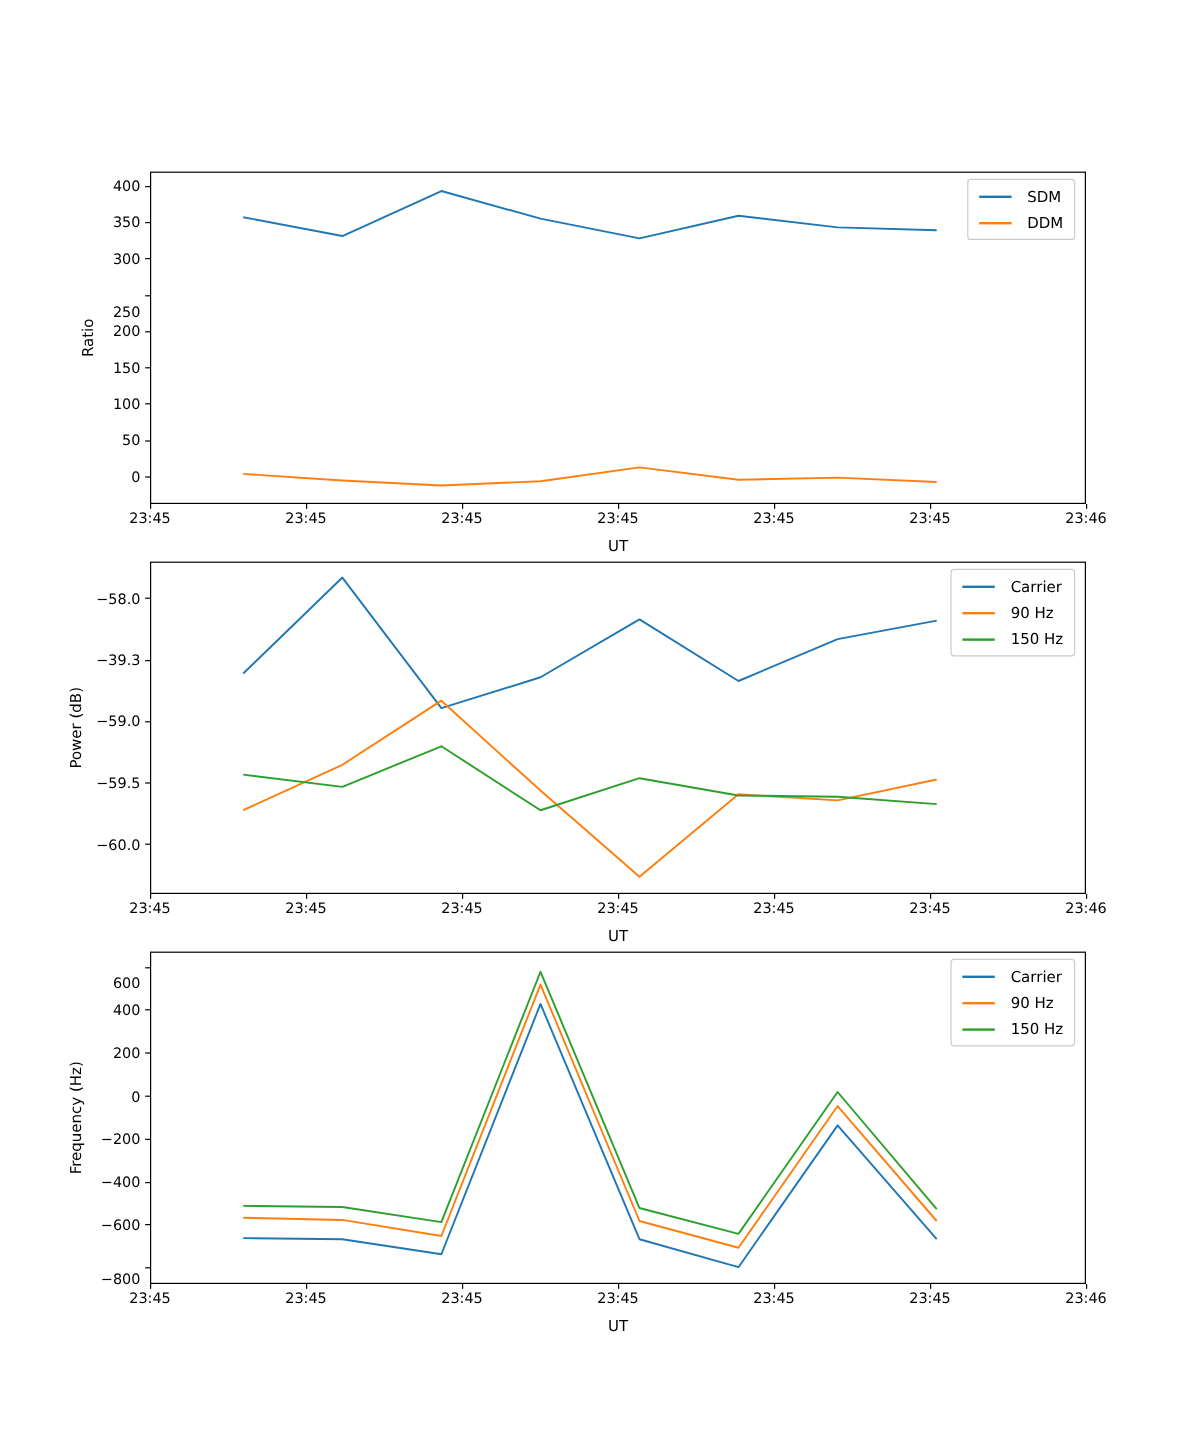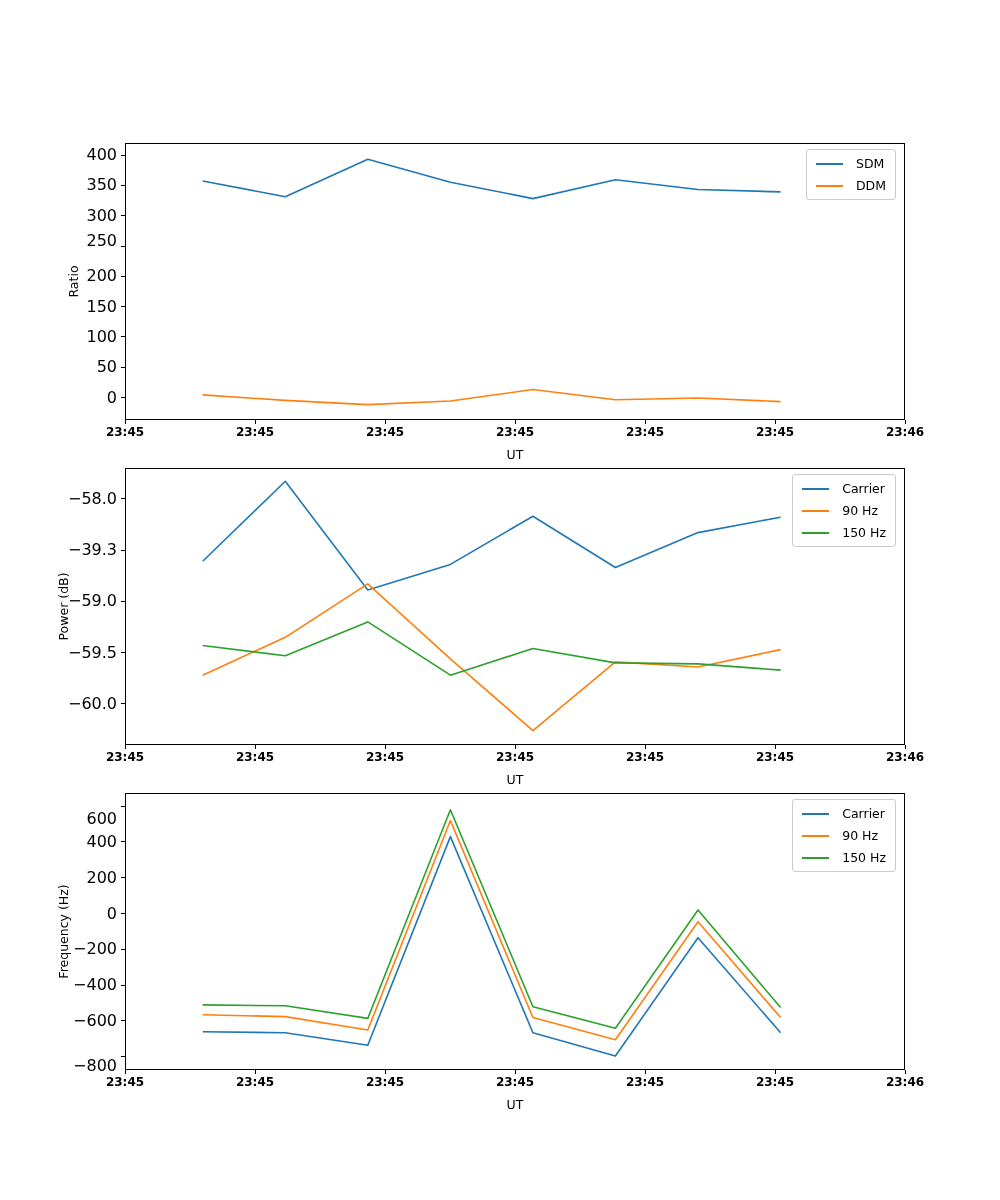--- a/index.html
+++ b/index.html
@@ -5,22 +5,22 @@
   html,body{margin:0;padding:0;background:#fff;}
   body{font-family:"DejaVu Sans","Liberation Sans",sans-serif;color:#000;}
   #figure{position:relative;width:1000px;height:1200px;background:#fff;overflow:hidden;}
   .figure-title{position:absolute;left:125px;width:780px;top:114px;text-align:center;font-size:15px;line-height:18px;}
   .subplot{position:absolute;left:0;width:1000px;height:277px;}
   #sp0{top:143px}#sp1{top:468px}#sp2{top:793px}
   .plot-area{position:absolute;left:125px;top:0;width:780px;height:277px;border:1px solid #000;box-sizing:border-box;background:#fff;}
   .plot-svg{position:absolute;left:0;top:0;width:778px;height:275px;}
   .x-tick{position:absolute;width:1px;height:4px;background:#000;top:277px;}
   .y-tick{position:absolute;width:4px;height:1px;background:#000;left:121px;}
-  .x-tick-label{position:absolute;top:282px;width:60px;text-align:center;font-size:12px;line-height:15px;font-weight:bold;}
-  .y-tick-label{position:absolute;left:50px;width:67px;text-align:right;font-size:16px;height:16px;line-height:16px;}
+  .x-tick-label{position:absolute;top:282px;width:60px;text-align:center;font-size:12px;line-height:15px;}
+  .y-tick-label{position:absolute;left:50px;width:67px;text-align:right;font-size:12px;height:16px;line-height:16px;}
   .x-axis-label{position:absolute;left:125px;width:780px;top:304px;text-align:center;font-size:12.5px;line-height:15px;}
   .y-axis-label{position:absolute;top:0;height:277px;width:20px;display:flex;align-items:center;justify-content:center;}
   .y-axis-label span{transform:rotate(-90deg);white-space:nowrap;font-size:12.5px;}
   #sp0 .y-axis-label{left:63px}
   #sp1 .y-axis-label{left:53px}
   #sp2 .y-axis-label{left:53px}
   .legend{position:absolute;top:5px;right:8px;background:rgba(255,255,255,0.8);border:1px solid #ccc;border-radius:3px;padding:5px 9px;display:flex;flex-direction:column;gap:5px;}
   .legend-row{display:flex;align-items:center;gap:13px;height:17px;}
   .legend-swatch{display:inline-block;width:27px;height:2px;flex:0 0 27px;}
   .legend-label{font-size:12.5px;white-space:nowrap;}
@@ -69,21 +69,21 @@
       <div class="y-tick-label" style="top: 246.573px;">0</div>
       <div class="y-tick" style="top: 223.767px;"></div>
       <div class="y-tick-label" style="top: 216.267px;">50</div>
       <div class="y-tick" style="top: 193.461px;"></div>
       <div class="y-tick-label" style="top: 185.961px;">100</div>
       <div class="y-tick" style="top: 163.154px;"></div>
       <div class="y-tick-label" style="top: 155.654px;">150</div>
       <div class="y-tick" style="top: 132.848px;"></div>
       <div class="y-tick-label" style="top: 125.348px;">200</div>
       <div class="y-tick" style="top: 102.542px;"></div>
-      <div class="y-tick-label" style="top: 90px;">250</div>
+      <div class="y-tick-label" style="top: 109px;">250</div>
       <div class="y-tick" style="top: 72.2352px;"></div>
       <div class="y-tick-label" style="top: 64.7352px;">300</div>
       <div class="y-tick" style="top: 41.9289px;"></div>
       <div class="y-tick-label" style="top: 34.4289px;">350</div>
       <div class="y-tick" style="top: 11.6225px;"></div>
       <div class="y-tick-label" style="top: 4.12254px;">400</div>
     </div>
 
   <div class="subplot" id="sp1">
     <div class="plot-area">

